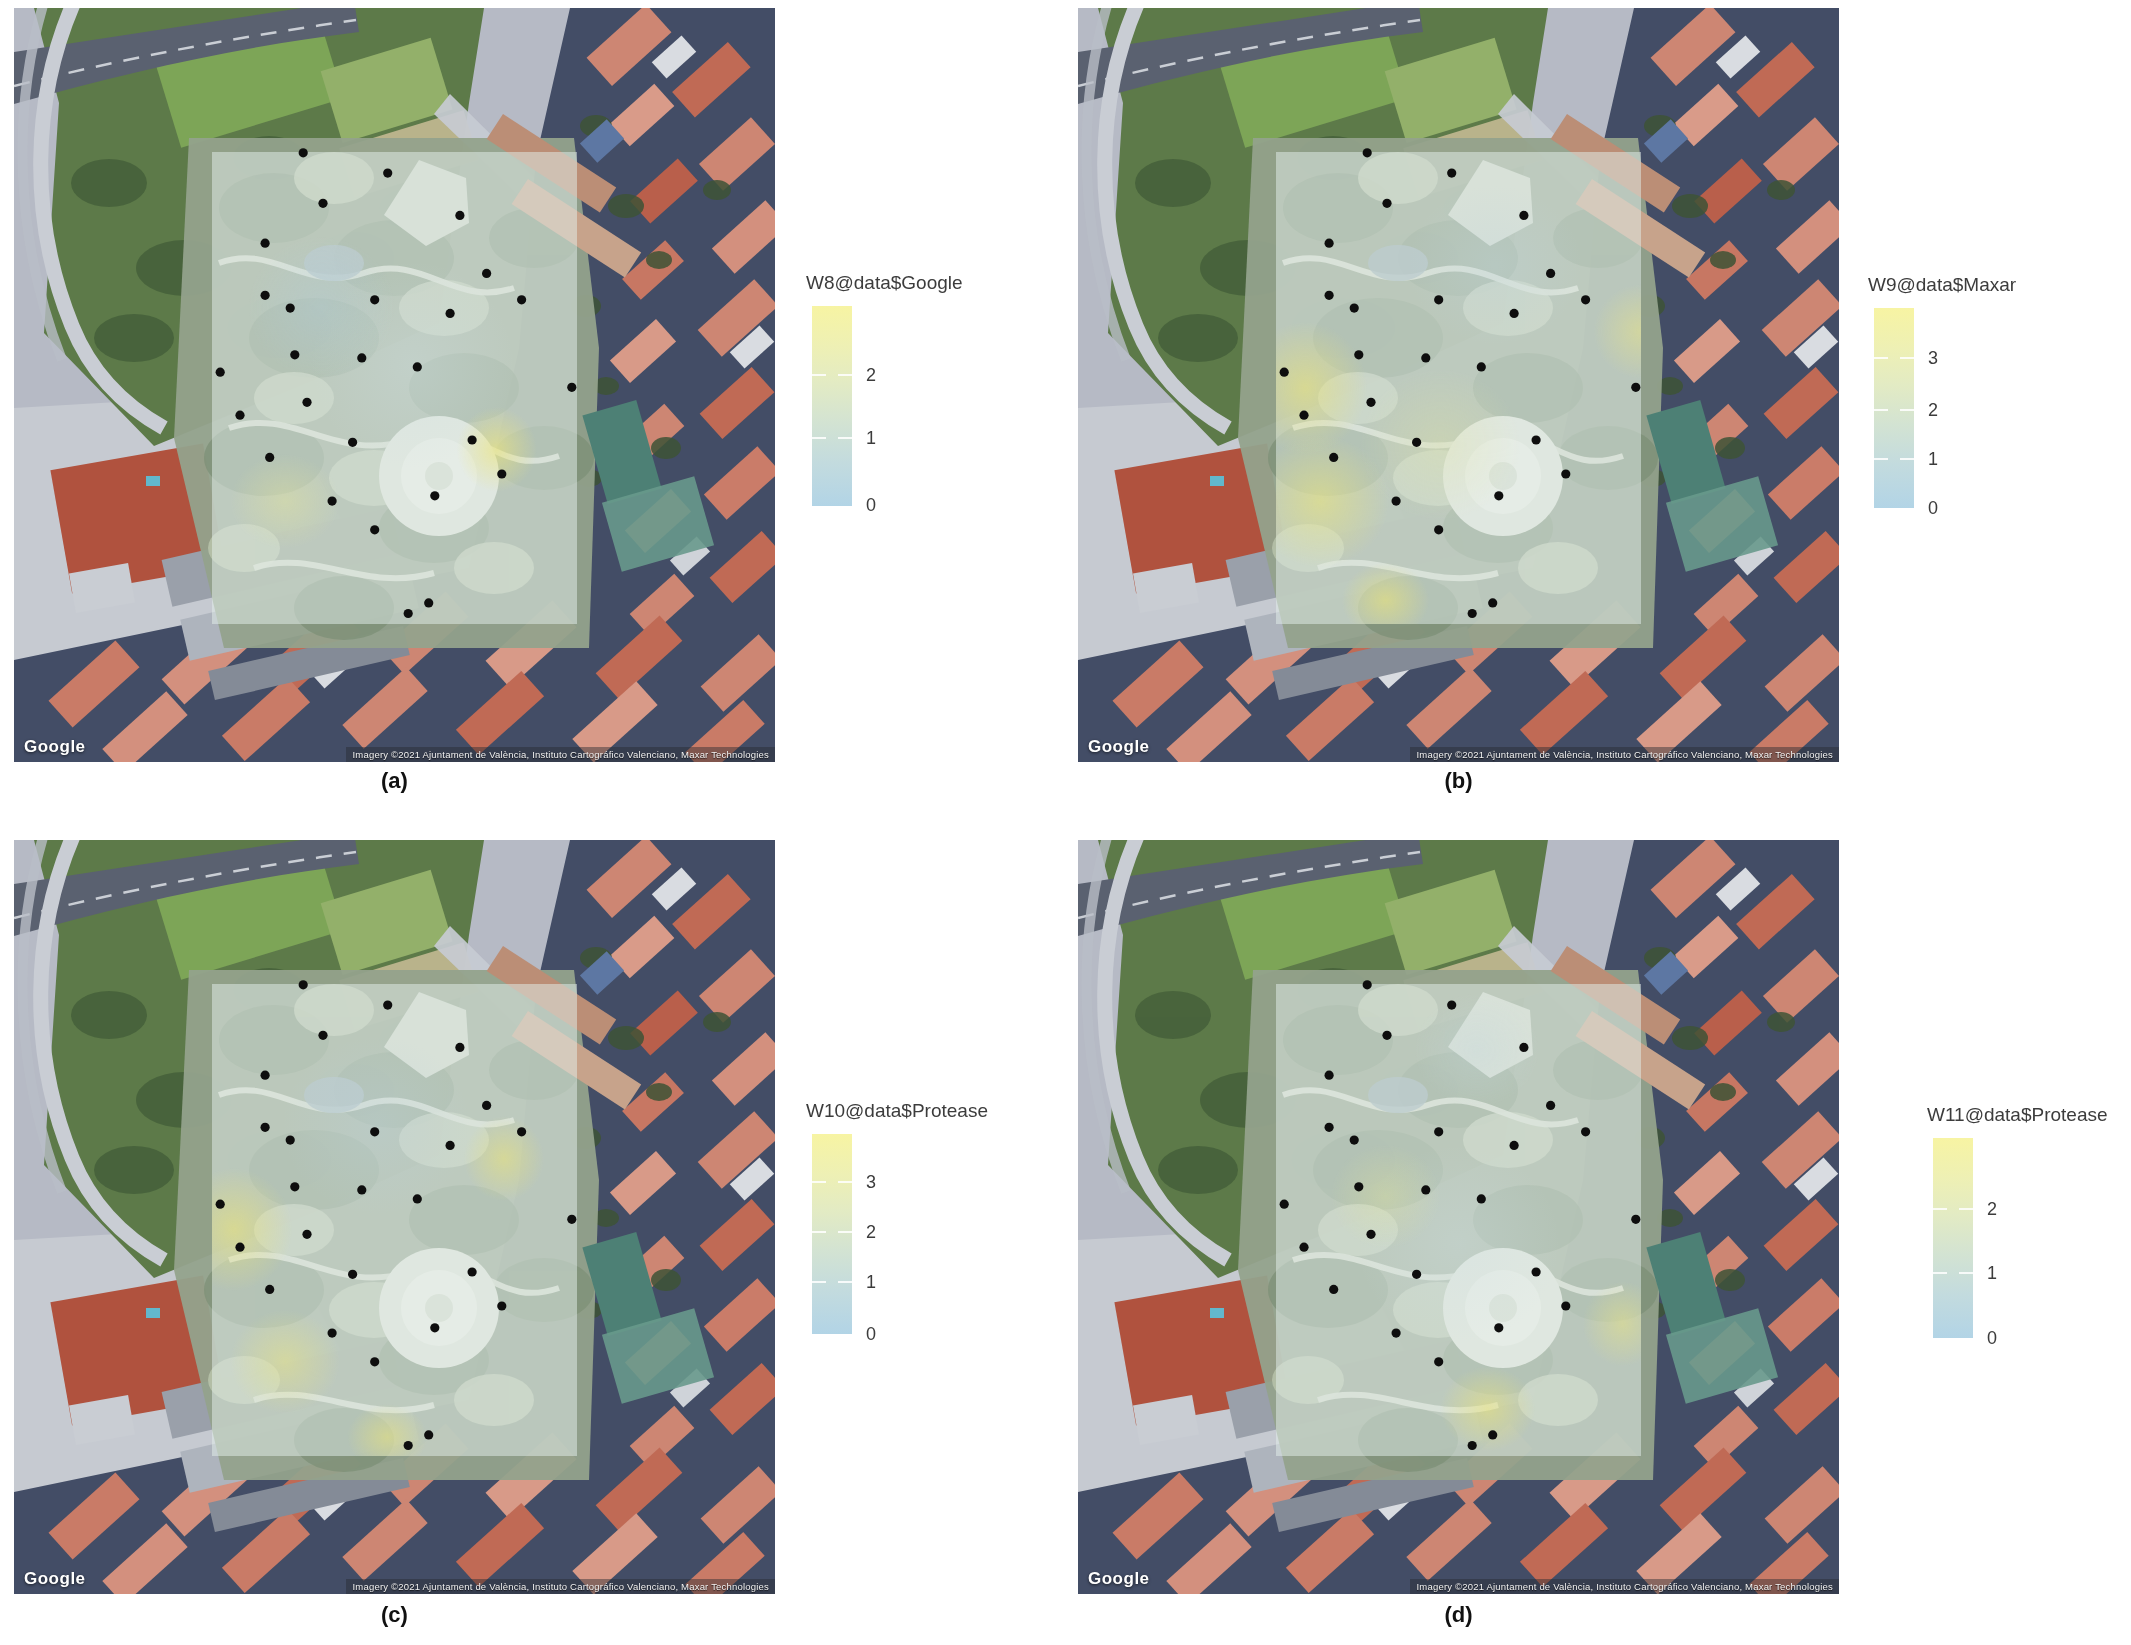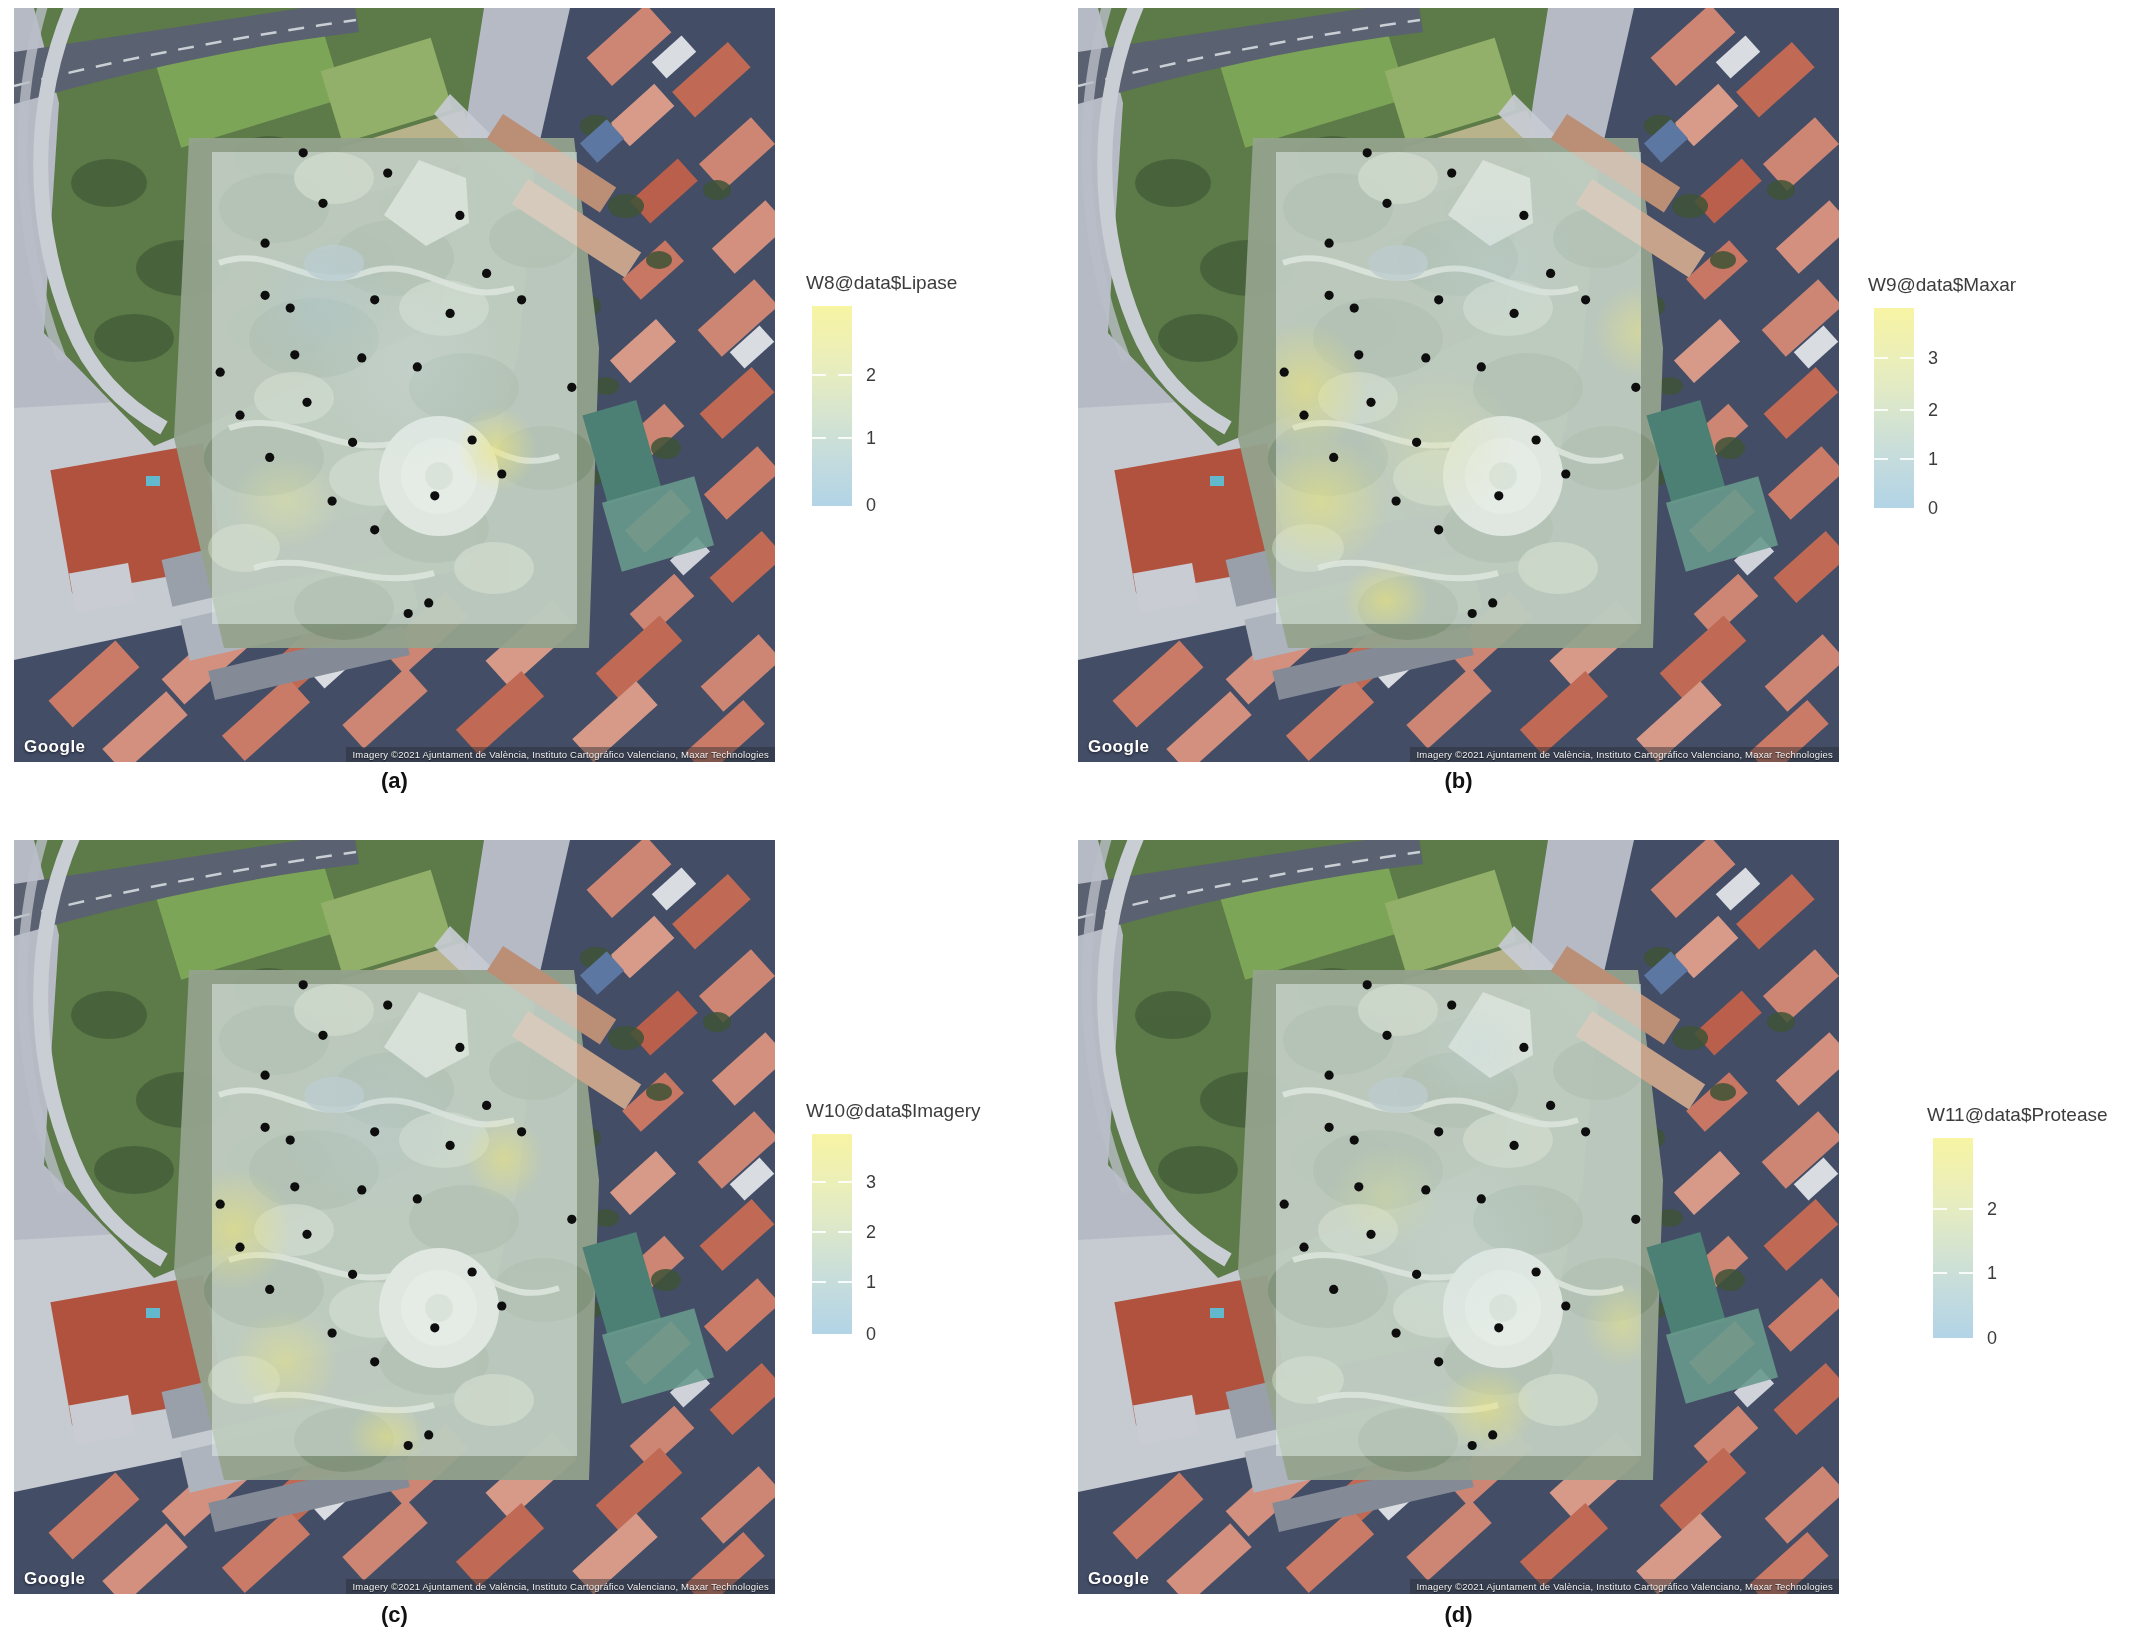--- a/index.html
+++ b/index.html
@@ -187,21 +187,21 @@
           <circle cx="487.8" cy="466.0" r="4.6" fill="#0e0e0e"></circle>
           <circle cx="360.7" cy="521.8" r="4.6" fill="#0e0e0e"></circle>
           <circle cx="414.7" cy="594.9" r="4.6" fill="#0e0e0e"></circle>
           <circle cx="394.2" cy="605.5" r="4.6" fill="#0e0e0e"></circle>
         </svg>
       <div class="google">Google</div>
       <div class="attr-bar"><span>Imagery ©2021 Ajuntament de València, Instituto Cartográfico Valenciano, Maxar Technologies</span></div>
     </div>
     <div class="plabel">(a)</div>
     <div class="legend">
-      <div class="ltitle">W8@data$Lipase</div>
+      <div class="ltitle">W8@data$Google</div>
       <div class="lbar">
           <i style="top: 68px;"></i>
           <i class="r" style="top: 68px;"></i>
           <i style="top: 131px;"></i>
           <i class="r" style="top: 131px;"></i>
         </div>
       <div class="lticks">
           <div class="ltick" style="top: 58px;">2</div>
           <div class="ltick" style="top: 121px;">1</div>
           <div class="ltick" style="top: 188px;">0</div>
@@ -302,21 +302,21 @@
           <circle cx="487.8" cy="466.0" r="4.6" fill="#0e0e0e"></circle>
           <circle cx="360.7" cy="521.8" r="4.6" fill="#0e0e0e"></circle>
           <circle cx="414.7" cy="594.9" r="4.6" fill="#0e0e0e"></circle>
           <circle cx="394.2" cy="605.5" r="4.6" fill="#0e0e0e"></circle>
         </svg>
       <div class="google">Google</div>
       <div class="attr-bar"><span>Imagery ©2021 Ajuntament de València, Instituto Cartográfico Valenciano, Maxar Technologies</span></div>
     </div>
     <div class="plabel">(c)</div>
     <div class="legend">
-      <div class="ltitle">W10@data$Imagery</div>
+      <div class="ltitle">W10@data$Protease</div>
       <div class="lbar">
           <i style="top: 47px;"></i>
           <i class="r" style="top: 47px;"></i>
           <i style="top: 97px;"></i>
           <i class="r" style="top: 97px;"></i>
           <i style="top: 147px;"></i>
           <i class="r" style="top: 147px;"></i>
         </div>
       <div class="lticks">
           <div class="ltick" style="top: 37px;">3</div>

